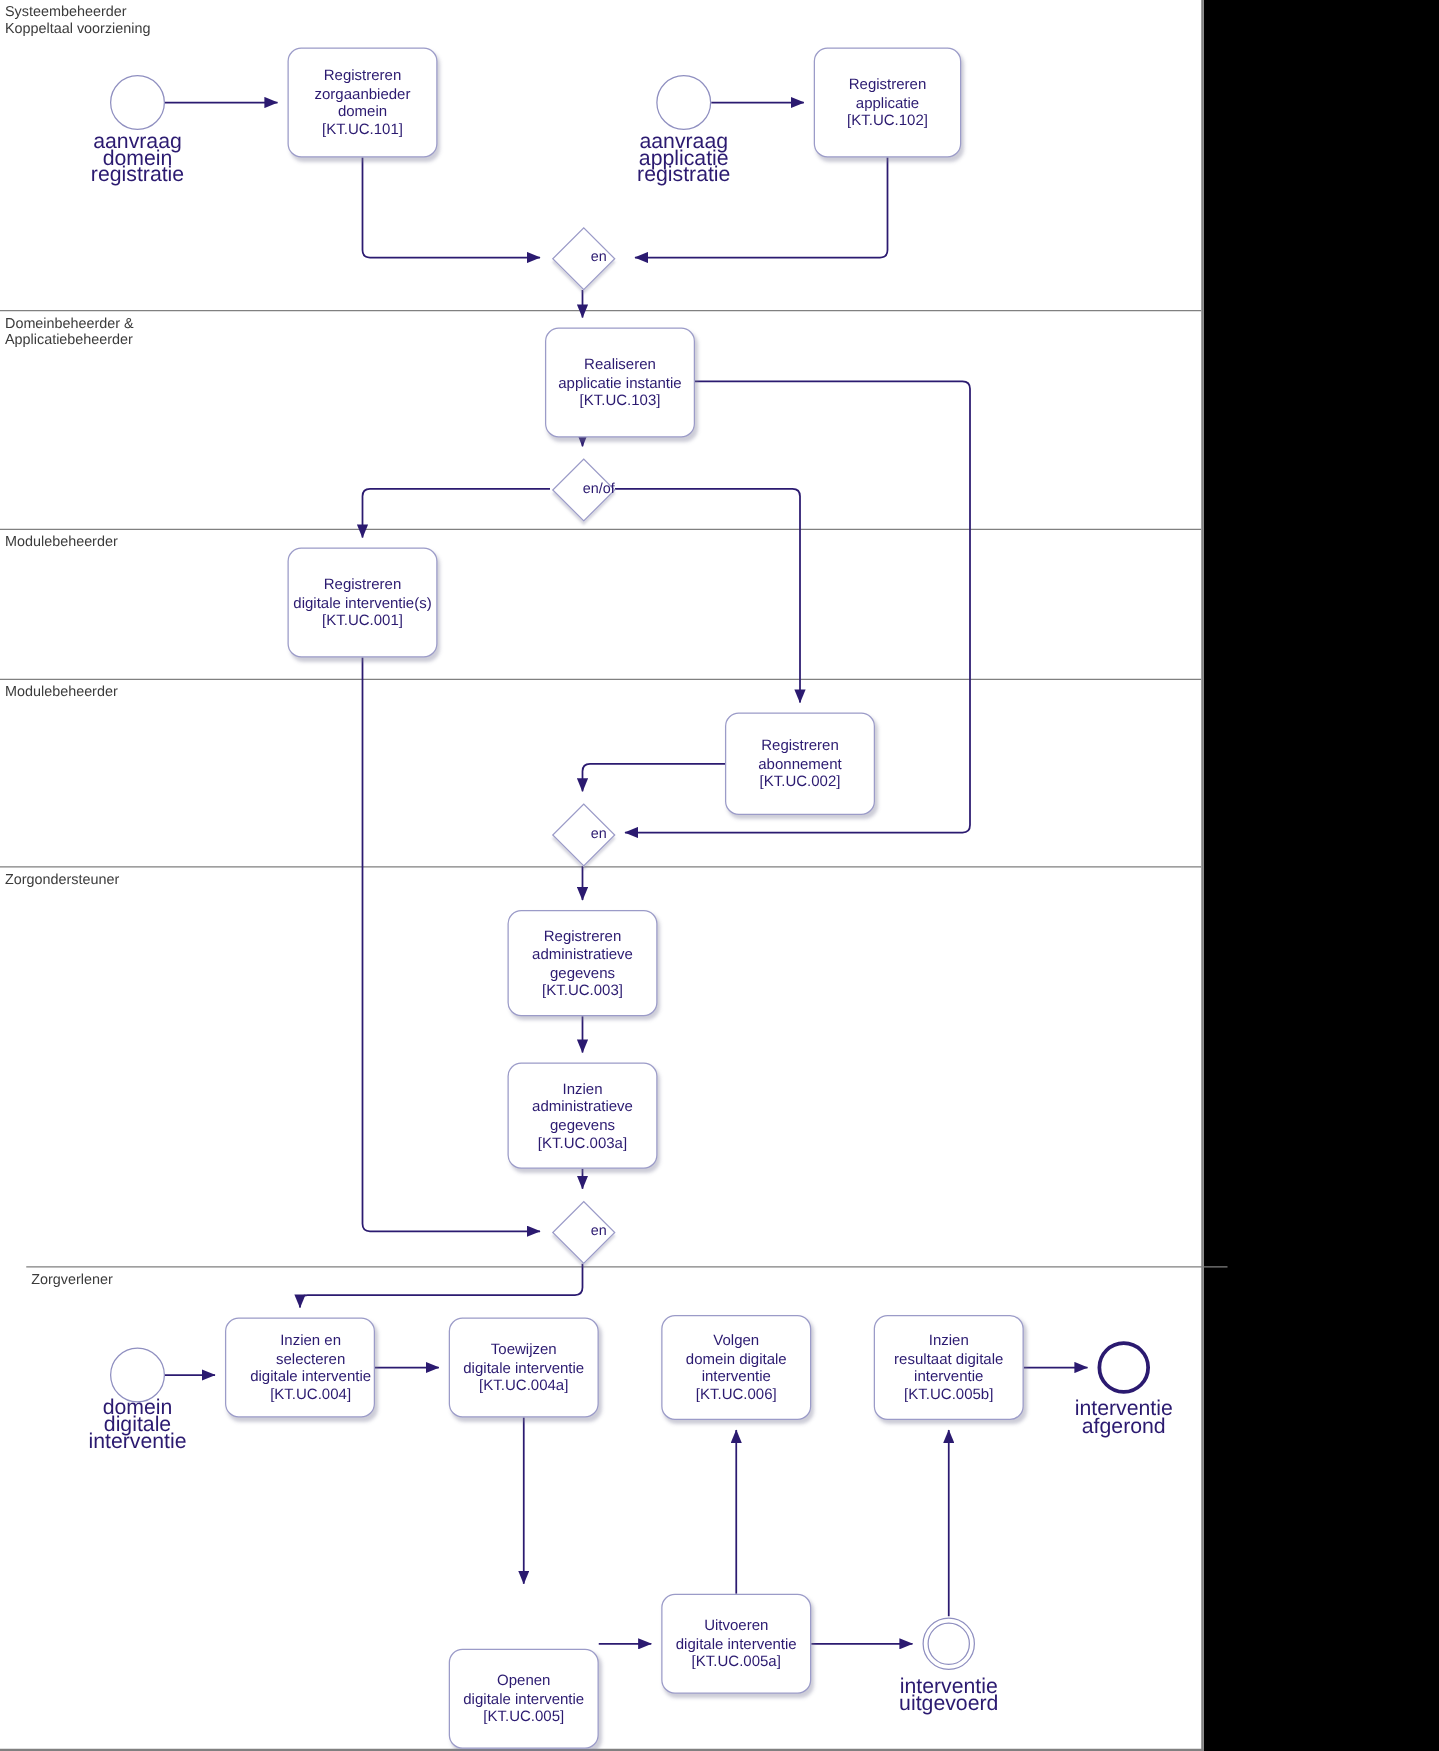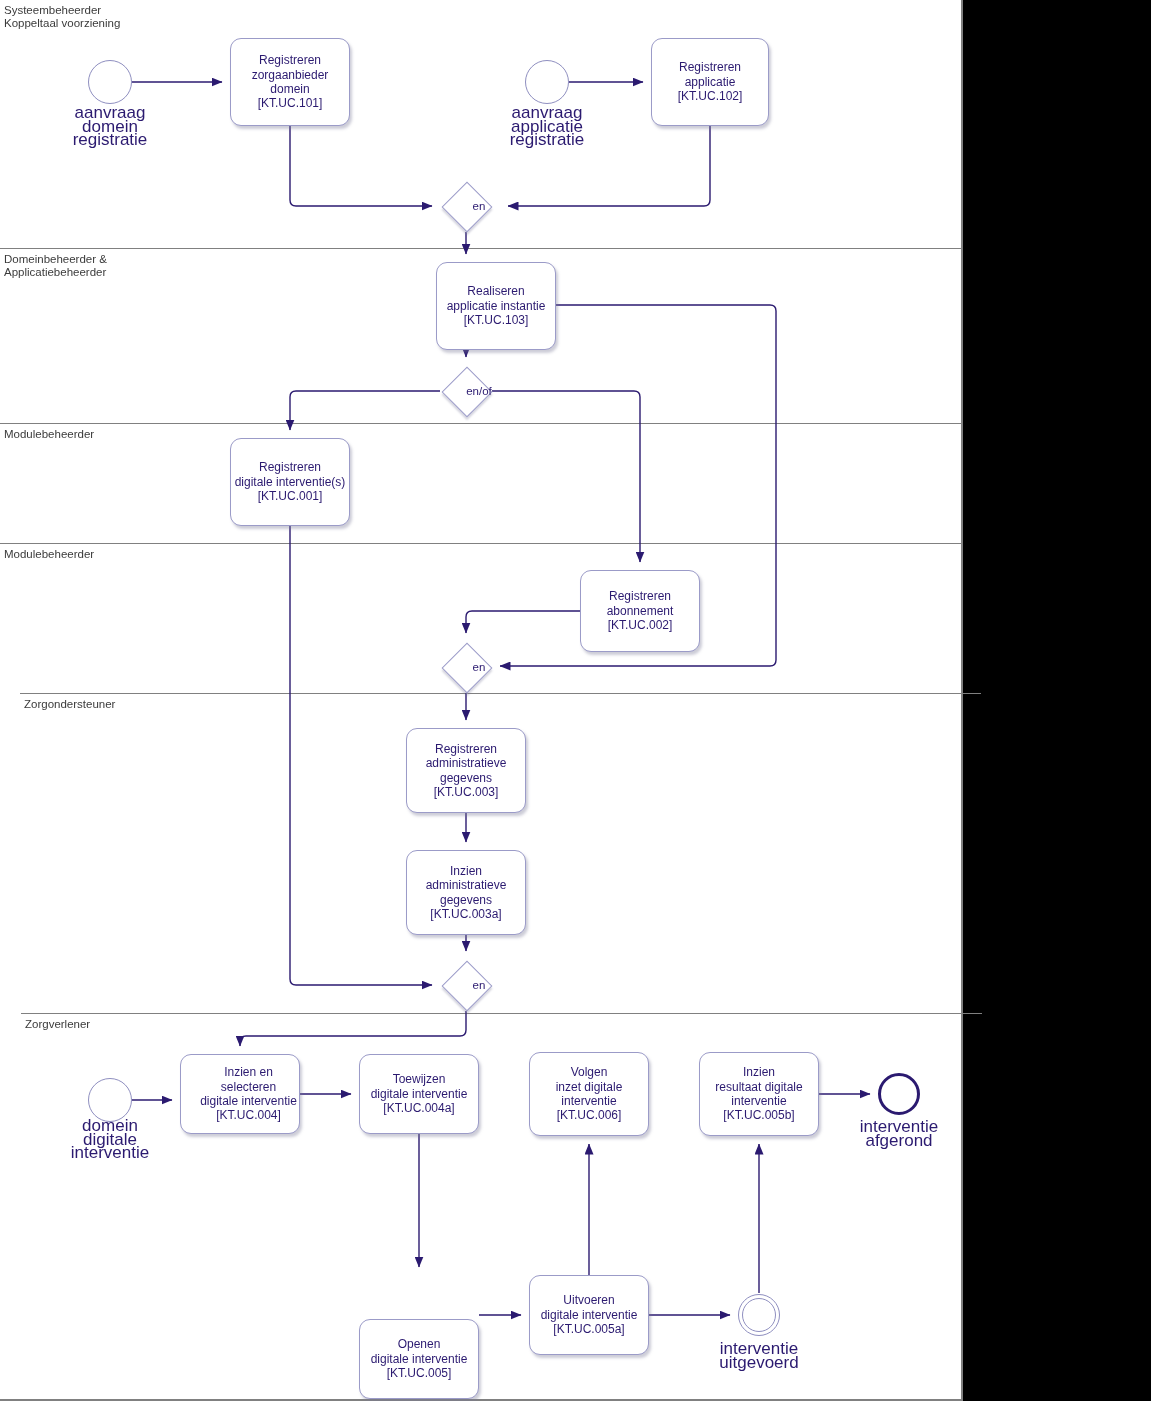--- a/index.html
+++ b/index.html
@@ -47,21 +47,21 @@
     <div class="lane" style="top:248px;height:191px;">
       <div class="lane-label">Domeinbeheerder &amp;
 Applicatiebeheerder</div>
     </div>
     <div class="lane" style="top:423px;height:120px;">
       <div class="lane-label">Modulebeheerder</div>
     </div>
     <div class="lane" style="top:543px;height:150px;">
       <div class="lane-label">Modulebeheerder</div>
     </div>
-    <div class="lane" style="top:693px;height:320px;margin-left:20px;">
+    <div class="lane" style="top:693px;height:320px;">
       <div class="lane-label">Zorgondersteuner</div>
     </div>
     <div class="lane" style="top:1013px;height:209px;margin-left:21px;">
       <div class="lane-label">Zorgverlener</div>
     </div>
 
     <svg id="svg" viewBox="0 0 961 1399">
       <defs>
         <marker id="ah" markerWidth="11" markerHeight="9" refX="10.5" refY="4.5" orient="auto" markerUnits="userSpaceOnUse">
           <path d="M0,0 L11,4.5 L0,9 z" fill="#2b1a70"></path>
@@ -141,21 +141,21 @@
 administratieve
 gegevens
 [KT.UC.003a]</div>
     <div class="task" style="left:180px;top:1054px;width:120px;height:80px;padding-left:19px;">Inzien en selecteren
 digitale interventie
 [KT.UC.004]</div>
     <div class="task" style="left:359px;top:1054px;width:120px;height:80px;">Toewijzen
 digitale interventie
 [KT.UC.004a]</div>
     <div class="task" style="left:529px;top:1052px;width:120px;height:84px;">Volgen
-inzet digitale
+domein digitale
 interventie
 [KT.UC.006]</div>
     <div class="task" style="left:699px;top:1052px;width:120px;height:84px;">Inzien
 resultaat digitale
 interventie
 [KT.UC.005b]</div>
     <div class="task" style="left:359px;top:1319px;width:120px;height:80px;">Openen
 digitale interventie
 [KT.UC.005]</div>
     <div class="task" style="left:529px;top:1275px;width:120px;height:80px;">Uitvoeren

